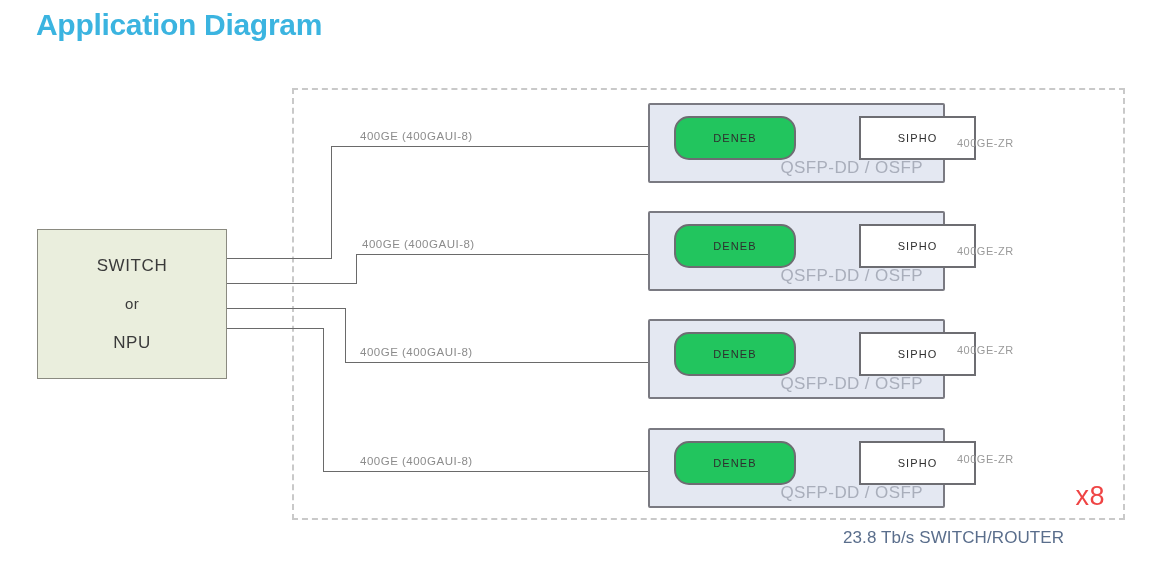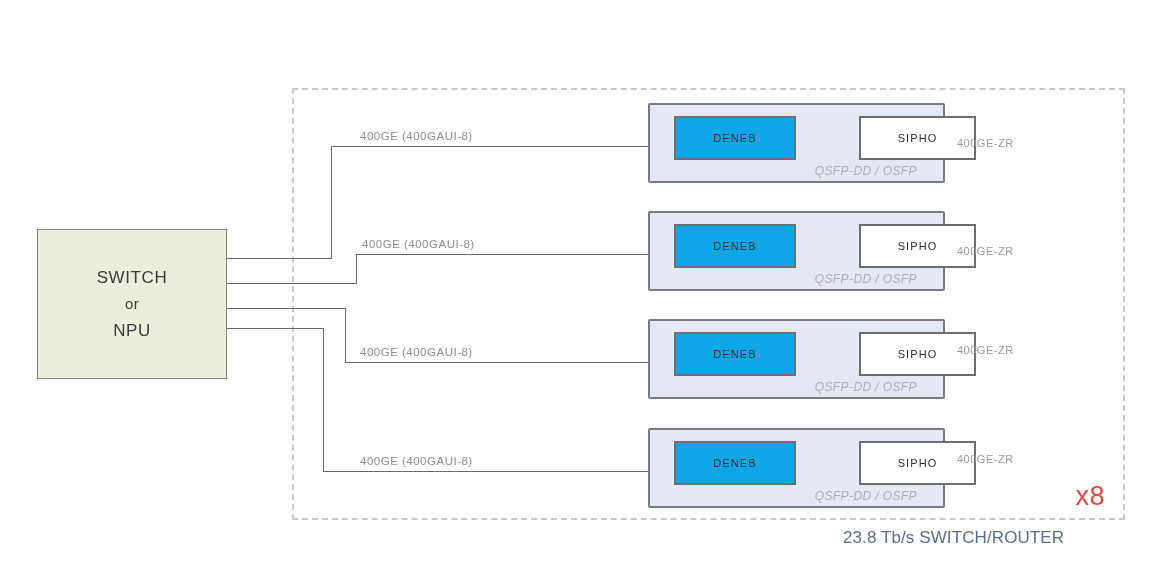--- a/index.html
+++ b/index.html
@@ -48,21 +48,21 @@
     top: 229px;
     width: 190px;
     height: 150px;
     background: #eaeedd;
     border: 1px solid #8a8a80;
     box-sizing: border-box;
     display: flex;
     flex-direction: column;
     align-items: center;
     justify-content: center;
-    gap: 8px;
+    gap: 20px;
   }
   .switch-line {
     font-size: 17px;
     color: #3a3a3a;
     letter-spacing: 0.6px;
     line-height: 1.15;
     white-space: nowrap;
   }
   .switch-line.sub {
     font-size: 15px;
@@ -90,37 +90,37 @@
     align-items: center;
     justify-content: center;
     font-size: 11px;
     letter-spacing: 1.1px;
     color: #2e2e2e;
     white-space: nowrap;
   }
   .mod-deneb {
     left: 24px;
     width: 122px;
-    background: #0ea5e9;
+    background: #22c55e;
+    border-radius: 15px;
   }
   .mod-sipho {
     left: 165px;
     width: 117px;
     background: #ffffff;
     margin-left: 44px;
   }
   .mod-formfactor {
     position: absolute;
-    right: 26px;
+    right: 20px;
     bottom: 3px;
-    font-size: 12px;
+    font-size: 17px;
     color: #a9aebb;
     letter-spacing: 0.4px;
     white-space: nowrap;
-    font-style: italic;
   }
 
   
   .wire-h {
     position: absolute;
     height: 0;
     border-top: 1.5px solid #6a6a6a;
   }
   .wire-v {
     position: absolute;
@@ -162,20 +162,21 @@
     color: #5a6e8c;
     letter-spacing: 0.1px;
     white-space: nowrap;
   }
 </style>
 </head>
 <body>
 
 <div id="canvas">
 
+  <div class="page-title">Application Diagram</div>
 
   <div class="dashed-region">
     <div class="multiplier">x8</div>
   </div>
 
   <div class="switch-box">
     <div class="switch-line">SWITCH</div>
     <div class="switch-line sub">or</div>
     <div class="switch-line">NPU</div>
   </div>

